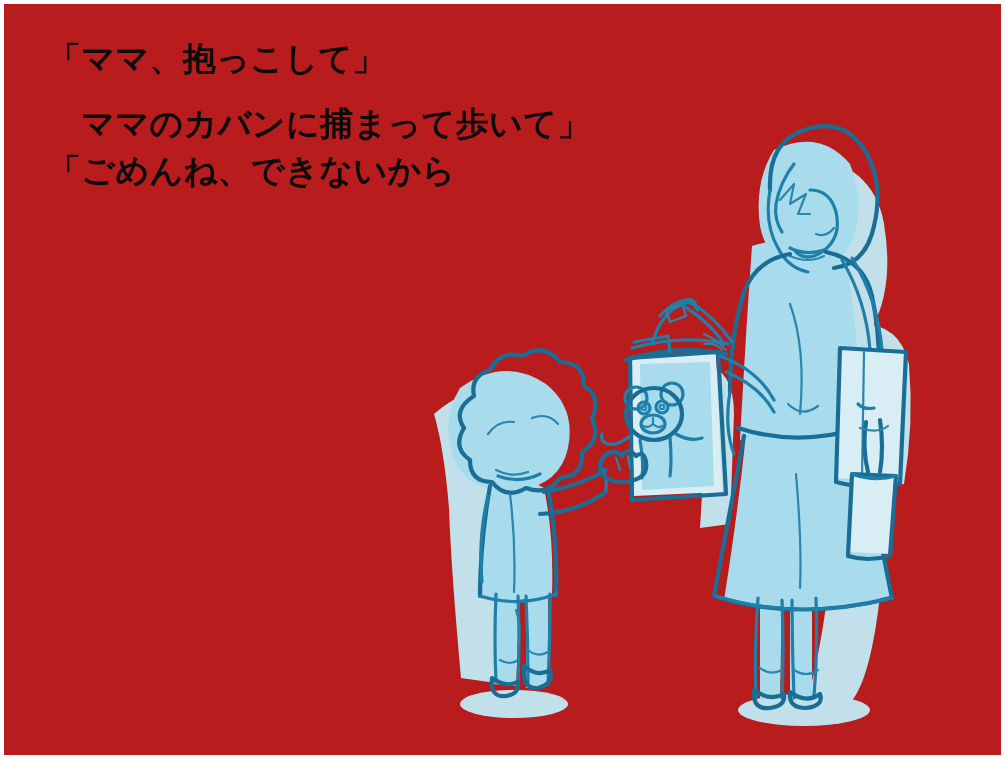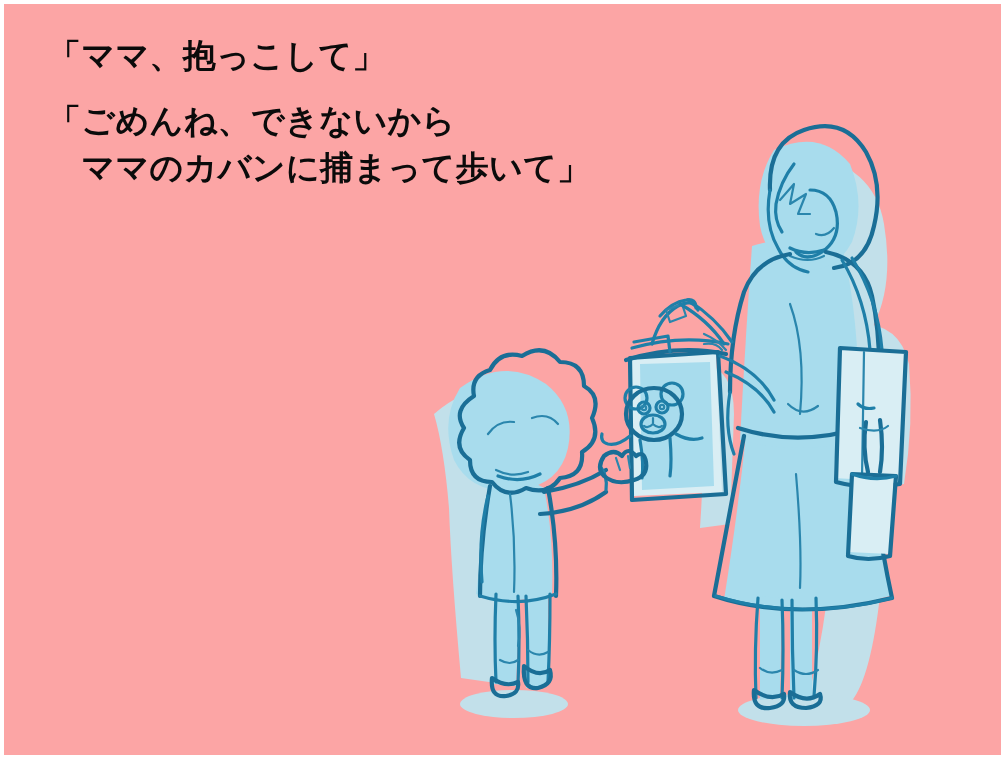--- a/index.html
+++ b/index.html
@@ -5,25 +5,25 @@
 <style>
   html, body {
     margin: 0;
     padding: 0;
     background: #ffffff;
   }
   #slide {
     position: relative;
     width: 1005px;
     height: 759px;
-    background: #fca5a5;
+    background: #b91c1c;
     border: 4px solid #ffffff;
     box-sizing: border-box;
     overflow: hidden;
-    font-family: Liberation Mono, monospace;
+    font-family: Liberation Sans, sans-serif;
   }
   #caption {
     position: absolute;
     left: 44px;
     top: 32px;
     width: 660px;
     z-index: 5;
   }
   .caption-line {
     color: #0b0b0b;
@@ -223,18 +223,18 @@
       <path class="st-thin" d="M496 656 q10 6 18 0"></path>
       <path class="st-thin" d="M524 646 q10 8 20 2"></path>
     </g>
   </svg>
 
   <div id="caption">
     <div id="caption-block-1">
       <div class="caption-line">「ママ、抱っこして」</div>
     </div>
     <div id="caption-block-2">
+      <div class="caption-line">　ママのカバンに捕まって歩いて」</div>
       <div class="caption-line">「ごめんね、できないから</div>
-      <div class="caption-line">　ママのカバンに捕まって歩いて」</div>
     </div>
   </div>
 
 </div>
 
 </body></html>

